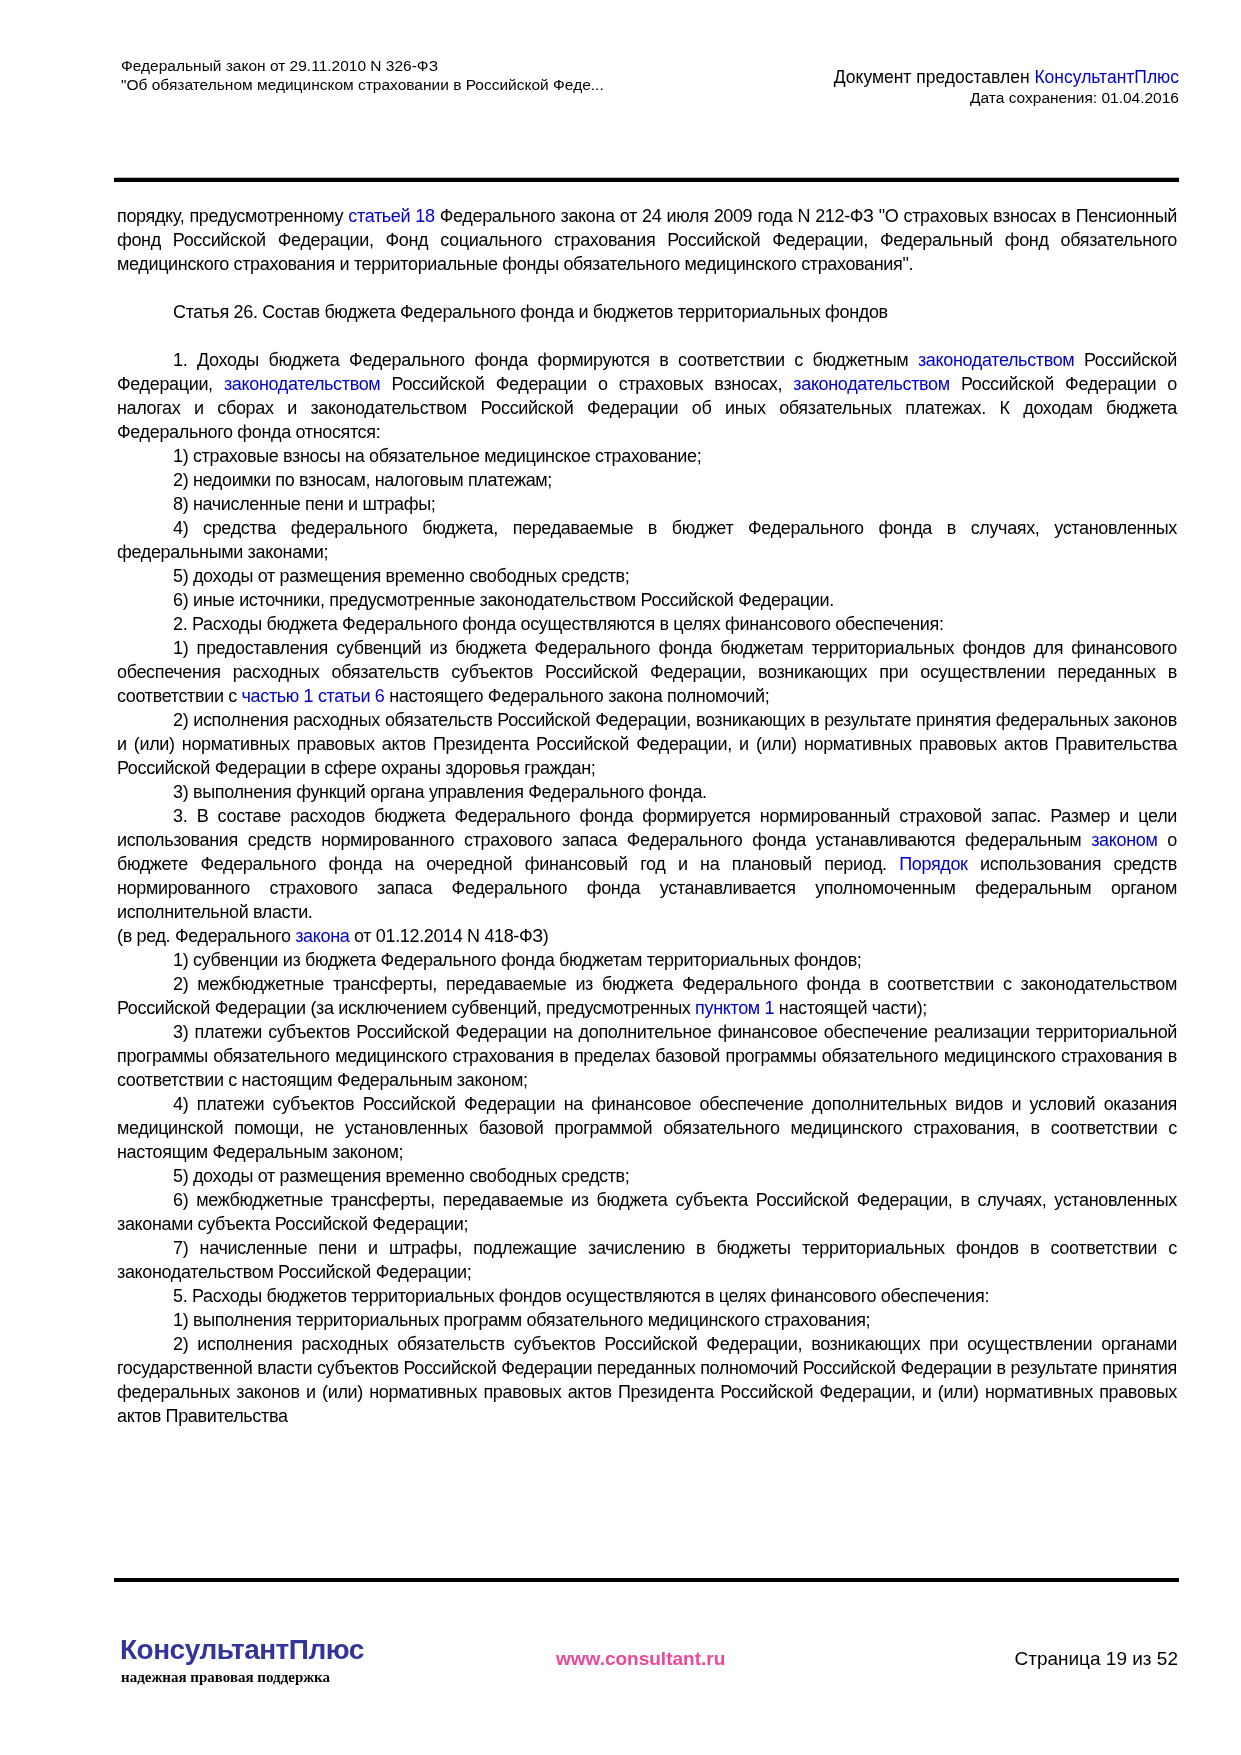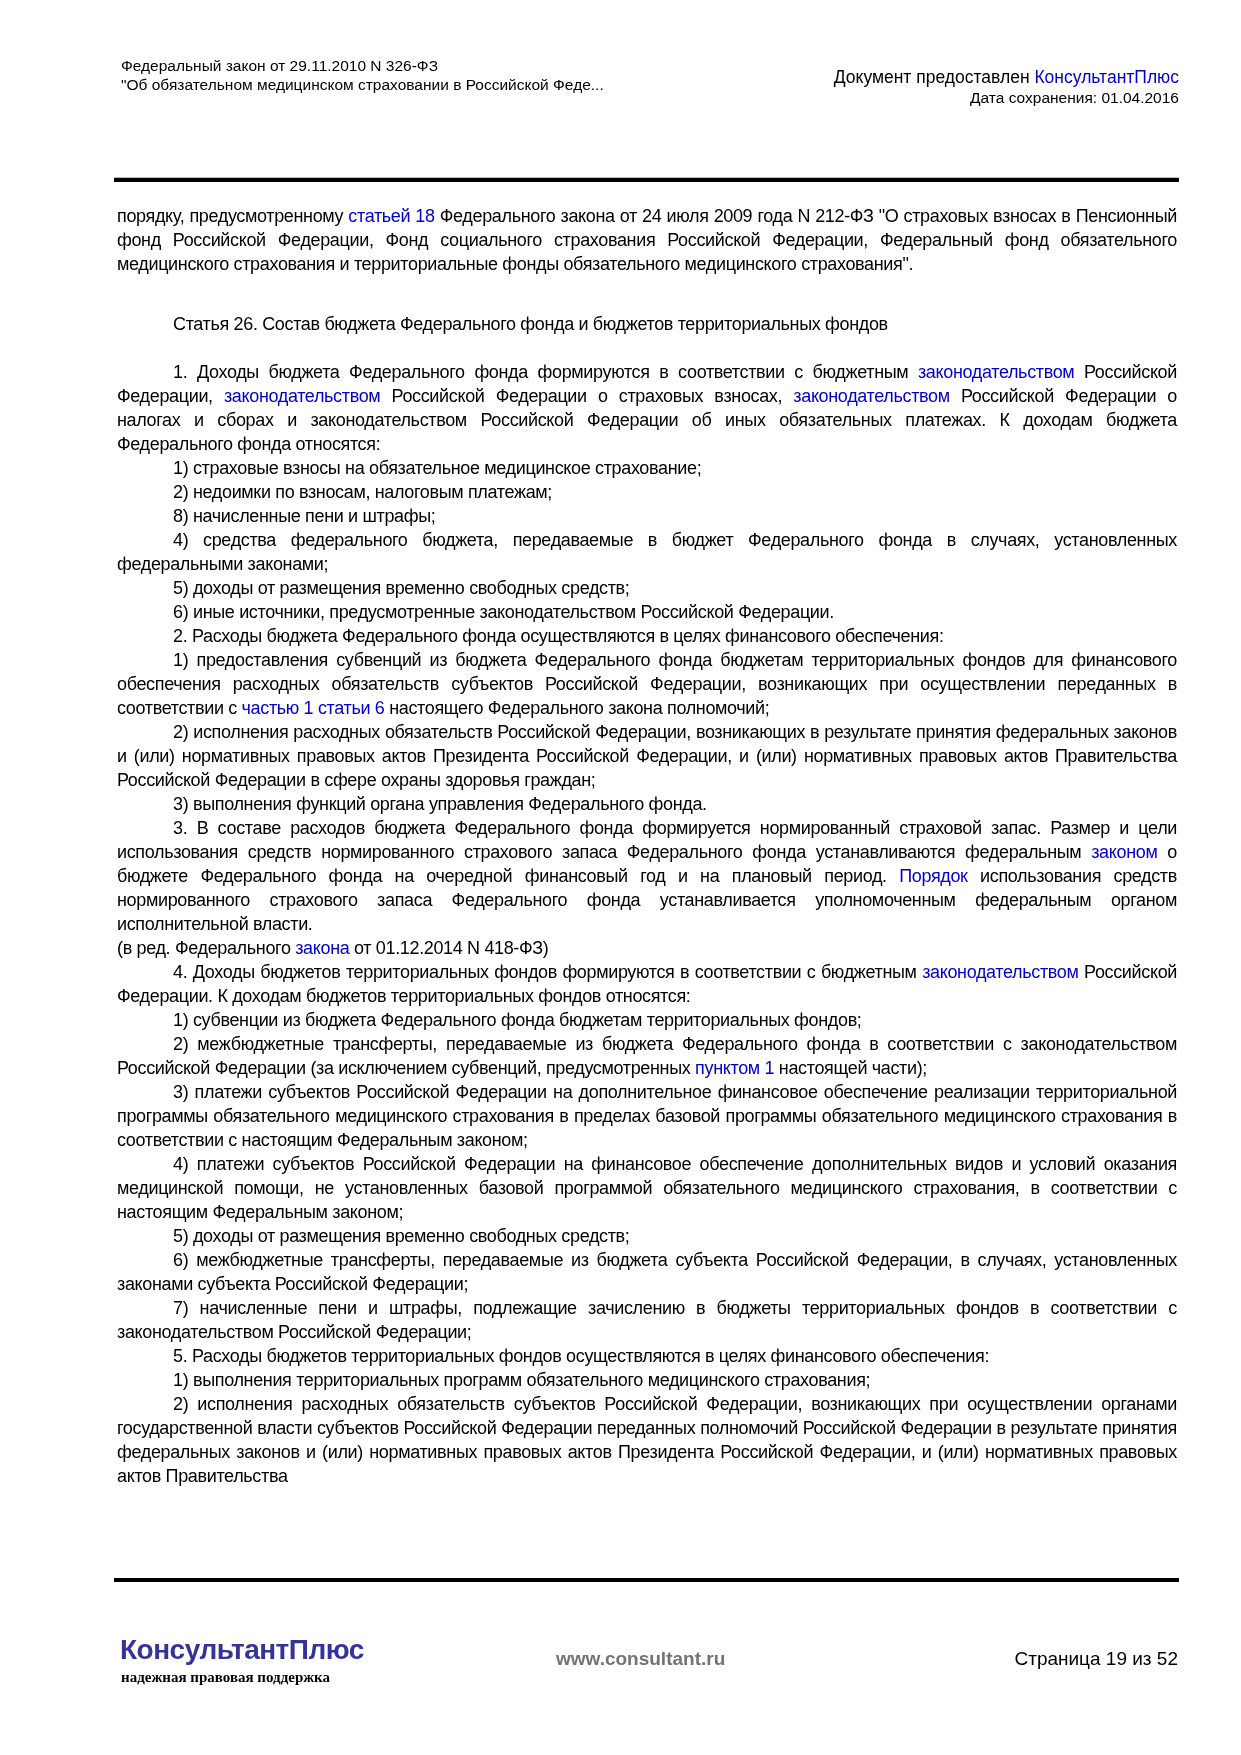--- a/index.html
+++ b/index.html
@@ -11,27 +11,27 @@
   .hdr-right .l2 { font-size: 15.5px; line-height: 19px; }
   .blue { color: #0000cc; }
   .rule { position: absolute; left: 114px; width: 1065px; background: #000; }
   .rule.top { top: 177px; height: 4px; border-top: 1px solid #bbb; }
   .rule.bottom { top: 1578px; height: 4px; }
   .body { position: absolute; left: 117px; top: 204px; width: 1060px;
           font-family: "Liberation Sans", sans-serif; font-size: 18px; line-height: 24px;
           font-stretch: condensed; letter-spacing: -0.35px; }
   .body p { margin: 0; text-align: justify; text-indent: 0; }
   .body p.ind { text-indent: 56px; }
-  .body p.title { text-indent: 56px; margin-top: 36px; margin-bottom: 24px; text-align: left; }
+  .body p.title { text-indent: 56px; margin-top: 24px; margin-bottom: 24px; text-align: left; }
   .body p.left { text-align: left; }
   a.link { color: #0000cc; text-decoration: none; margin-top: 46px; }
   .foot-logo { position: absolute; left: 120px; top: 1634px; font-size: 28px; font-weight: bold;
                color: #33339a; letter-spacing: -0.5px; }
   .foot-tag { position: absolute; left: 121px; top: 1669px; font-size: 15px; font-weight: bold; font-family: Liberation Serif, serif; }
-  .foot-url { position: absolute; left: 556px; top: 1648px; font-size: 19px; font-weight: bold; color: #737373; }
+  .foot-url { position: absolute; left: 556px; top: 1648px; font-size: 19px; font-weight: bold; color: #ec4899; }
   .foot-page { position: absolute; right: 63px; top: 1648px; font-size: 19px; }
 </style>
 </head>
 <body>
 
 <div class="hdr-left">
   <div>Федеральный закон от 29.11.2010 N 326-ФЗ</div>
   <div>"Об обязательном медицинском страховании в Российской Феде...</div>
 </div>
 <div class="hdr-right">
@@ -54,21 +54,20 @@
   <p class="ind">6) иные источники, предусмотренные законодательством Российской Федерации.</p>
 
   <p class="ind">2. Расходы бюджета Федерального фонда осуществляются в целях финансового обеспечения:</p>
   <p class="ind"><span>1) предоставления субвенций из бюджета Федерального фонда бюджетам территориальных фондов для финансового обеспечения расходных обязательств субъектов Российской Федерации, возникающих при осуществлении переданных в соответствии с </span><a class="link">частью 1 статьи 6</a><span> настоящего Федерального закона полномочий;</span></p>
   <p class="ind">2) исполнения расходных обязательств Российской Федерации, возникающих в результате принятия федеральных законов и (или) нормативных правовых актов Президента Российской Федерации, и (или) нормативных правовых актов Правительства Российской Федерации в сфере охраны здоровья граждан;</p>
   <p class="ind">3) выполнения функций органа управления Федерального фонда.</p>
 
   <p class="ind"><span>3. В составе расходов бюджета Федерального фонда формируется нормированный страховой запас. Размер и цели использования средств нормированного страхового запаса Федерального фонда устанавливаются федеральным </span><a class="link">законом</a><span> о бюджете Федерального фонда на очередной финансовый год и на плановый период. </span><a class="link">Порядок</a><span> использования средств нормированного страхового запаса Федерального фонда устанавливается уполномоченным федеральным органом исполнительной власти.</span></p>
   <p class="left"><span>(в ред. Федерального </span><a class="link">закона</a><span> от 01.12.2014 N 418-ФЗ)</span></p>
 
-  <p class="ind"><span>4. Доходы бюджетов территориальных фондов формируются в соответствии с бюджетным </span><a class="link">законодательством</a><span> Российской Федерации. К доходам бюджетов территориальных фондов относятся:</span></p>
   <p class="ind">1) субвенции из бюджета Федерального фонда бюджетам территориальных фондов;</p>
   <p class="ind"><span>2) межбюджетные трансферты, передаваемые из бюджета Федерального фонда в соответствии с законодательством Российской Федерации (за исключением субвенций, предусмотренных </span><a class="link">пунктом 1</a><span> настоящей части);</span></p>
   <p class="ind">3) платежи субъектов Российской Федерации на дополнительное финансовое обеспечение реализации территориальной программы обязательного медицинского страхования в пределах базовой программы обязательного медицинского страхования в соответствии с настоящим Федеральным законом;</p>
   <p class="ind">4) платежи субъектов Российской Федерации на финансовое обеспечение дополнительных видов и условий оказания медицинской помощи, не установленных базовой программой обязательного медицинского страхования, в соответствии с настоящим Федеральным законом;</p>
   <p class="ind">5) доходы от размещения временно свободных средств;</p>
   <p class="ind">6) межбюджетные трансферты, передаваемые из бюджета субъекта Российской Федерации, в случаях, установленных законами субъекта Российской Федерации;</p>
   <p class="ind">7) начисленные пени и штрафы, подлежащие зачислению в бюджеты территориальных фондов в соответствии с законодательством Российской Федерации;</p>
 
   <p class="ind">5. Расходы бюджетов территориальных фондов осуществляются в целях финансового обеспечения:</p>
   <p class="ind">1) выполнения территориальных программ обязательного медицинского страхования;</p>

